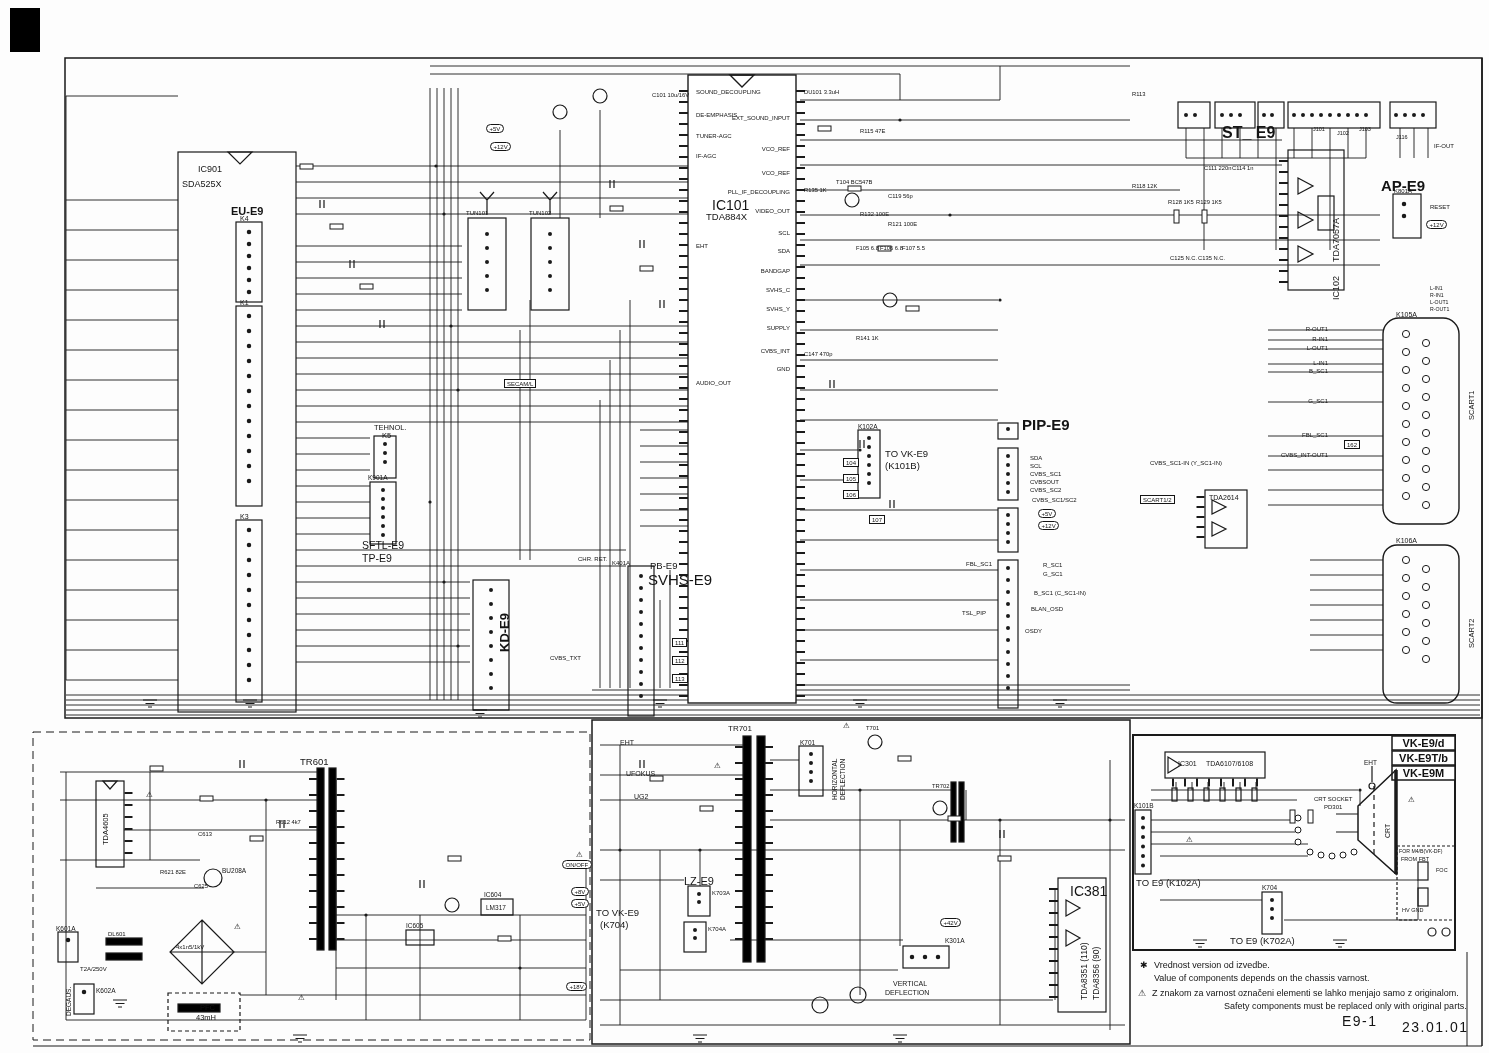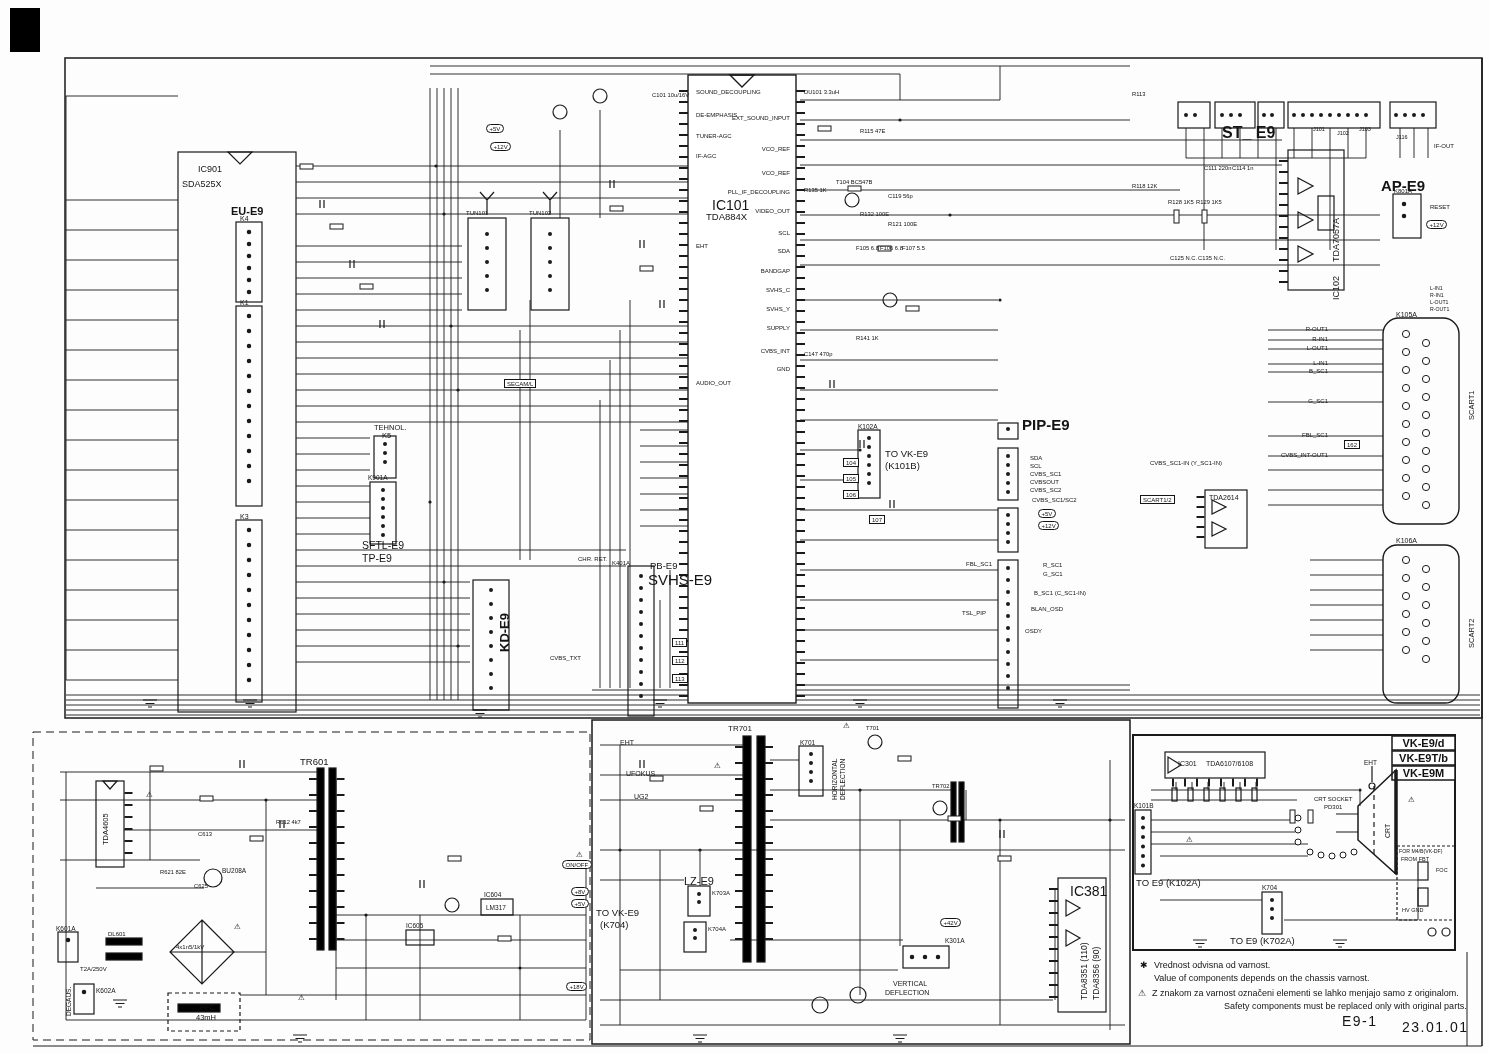--- a/index.html
+++ b/index.html
@@ -519,21 +519,21 @@
 <div class="lb" style="left:146px;top:791px;font-size:7.5px">⚠</div>
 <div class="lb" style="left:714px;top:762px;font-size:7.5px">⚠</div>
 <div class="lb" style="left:298px;top:994px;font-size:7.5px">⚠</div>
 <div class="lb" style="left:234px;top:923px;font-size:7.5px">⚠</div>
 <div class="lb" style="left:1186px;top:836px;font-size:7.5px">⚠</div>
 <div class="lb" style="left:1408px;top:796px;font-size:7.5px">⚠</div>
 <div class="lb" style="left:843px;top:722px;font-size:7.5px">⚠</div>
 <div class="lb" style="left:576px;top:851px;font-size:7.5px">⚠</div>
 
 <div class="lb note" style="left:1140px;top:961px">✱</div>
-<div class="lb note" style="left:1154px;top:961px">Vrednost odvisna od varnost.</div>
+<div class="lb note" style="left:1154px;top:961px">Vrednost version od izvedbe.</div>
 <div class="lb note" style="left:1154px;top:974px">Value of components depends on the chassis varnost.</div>
 <div class="lb note" style="left:1138px;top:989px">⚠</div>
 <div class="lb note" style="left:1152px;top:989px">Z znakom za varnost označeni elementi  se lahko menjajo samo z originalom.</div>
 <div class="lb note" style="left:1224px;top:1002px">Safety components must be replaced only with original parts.</div>
 <div class="lb code" style="left:1342px;top:1014px">E9-1</div>
 <div class="lb code" style="left:1402px;top:1020px">23.01.01</div>
 
 </div>
 
 </body></html>

